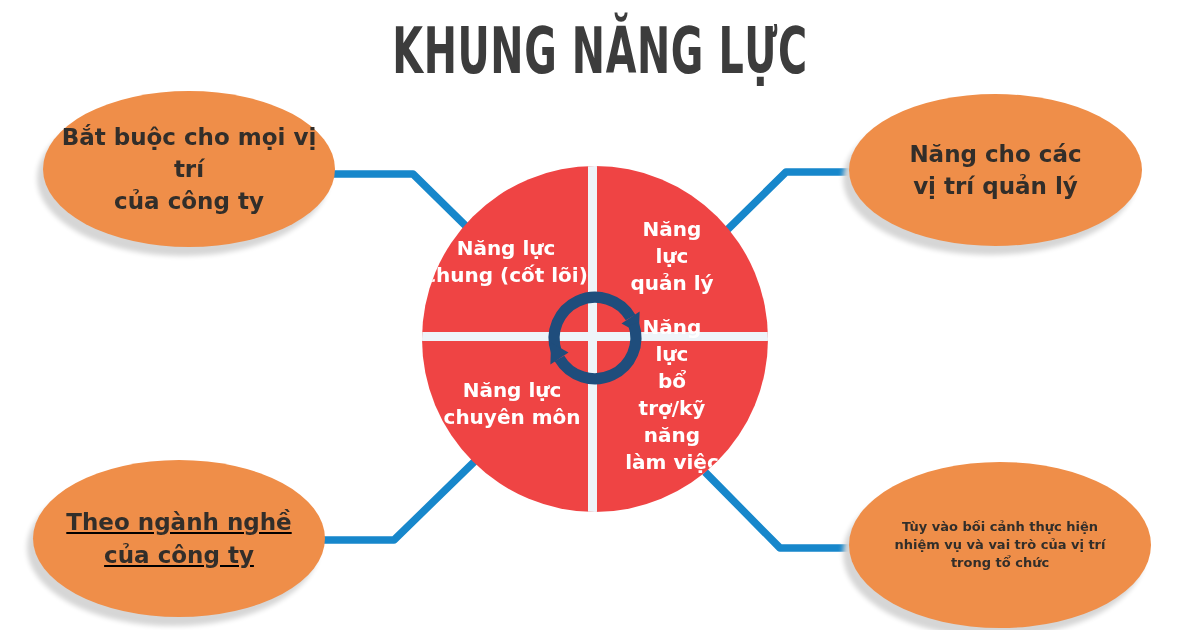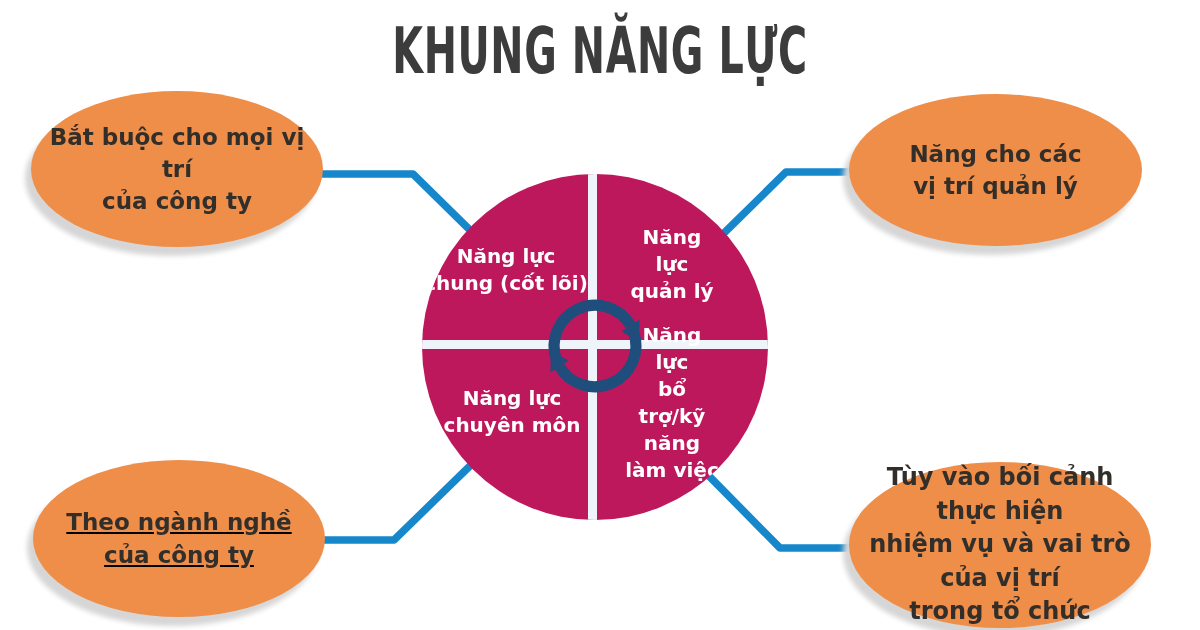--- a/index.html
+++ b/index.html
@@ -28,30 +28,30 @@
     background:#ef8e49;
     border-radius:50%;
     display:flex;align-items:center;justify-content:center;
     text-align:center;
     box-shadow:-6px 9px 5px #d6d6d6;
   }
   .callout .txt{
     color:#322e2a;font-weight:bold;white-space:pre-line;
     line-height:1.4;padding:0 14px;
   }
-  .callout.tl{left:31px;top:91px;width:292px;height:156px;}
+  .callout.tl{left:43px;top:91px;width:292px;height:156px;}
   .callout.tr{left:849px;top:94px;width:293px;height:152px;}
   .callout.bl{left:33px;top:460px;width:292px;height:157px;text-decoration:underline;}
   .callout.br{left:849px;top:462px;width:302px;height:166px;}
   .callout.tl .txt,.callout.tr .txt,.callout.bl .txt{font-size:23px;}
-  .callout.br .txt{font-size:24px;}
+  .callout.br .txt{font-size:13px;}
   
   .wheel{
-    position:absolute;left:422px;top:174px;width:346px;height:346px;
-    background:#be185d;border-radius:50%;
+    position:absolute;left:422px;top:166px;width:346px;height:346px;
+    background:#ef4444;border-radius:50%;
     overflow:hidden;z-index:2;
   }
   .divider-v{
     position:absolute;left:166px;top:0;width:9px;height:346px;
     background:#eef4f9;
   }
   .divider-h{
     position:absolute;left:0;top:166px;width:346px;height:9px;
     background:#eef4f9;
   }

